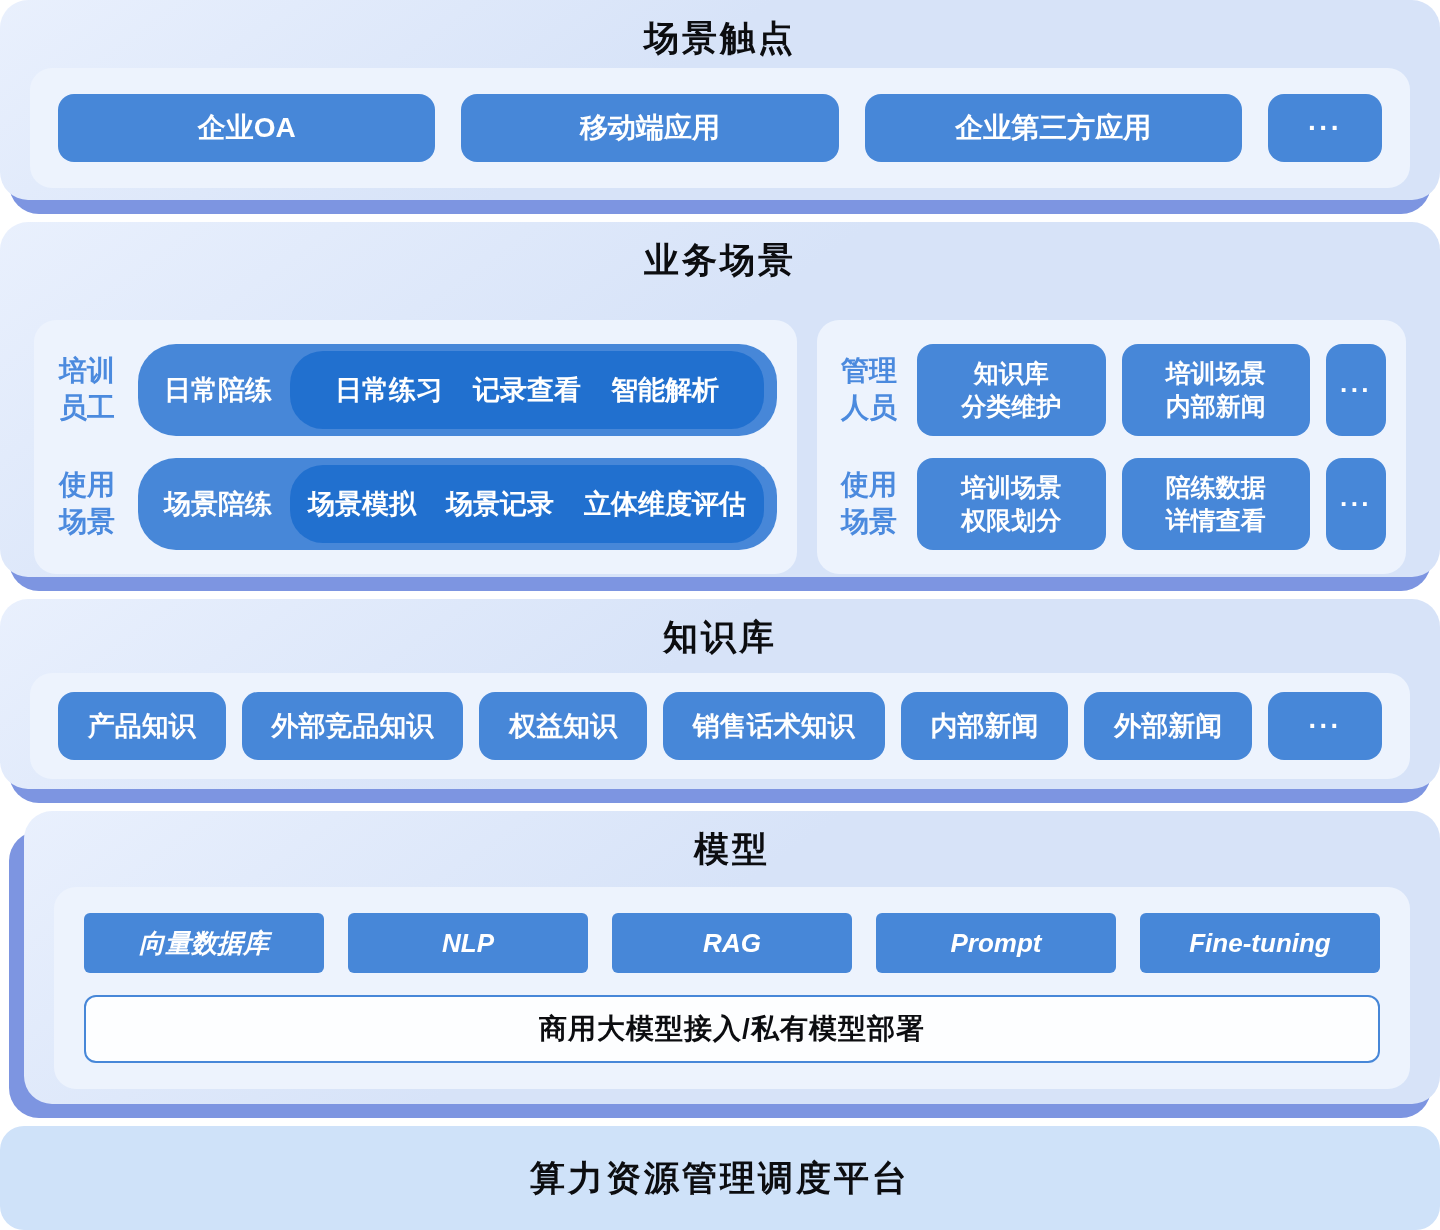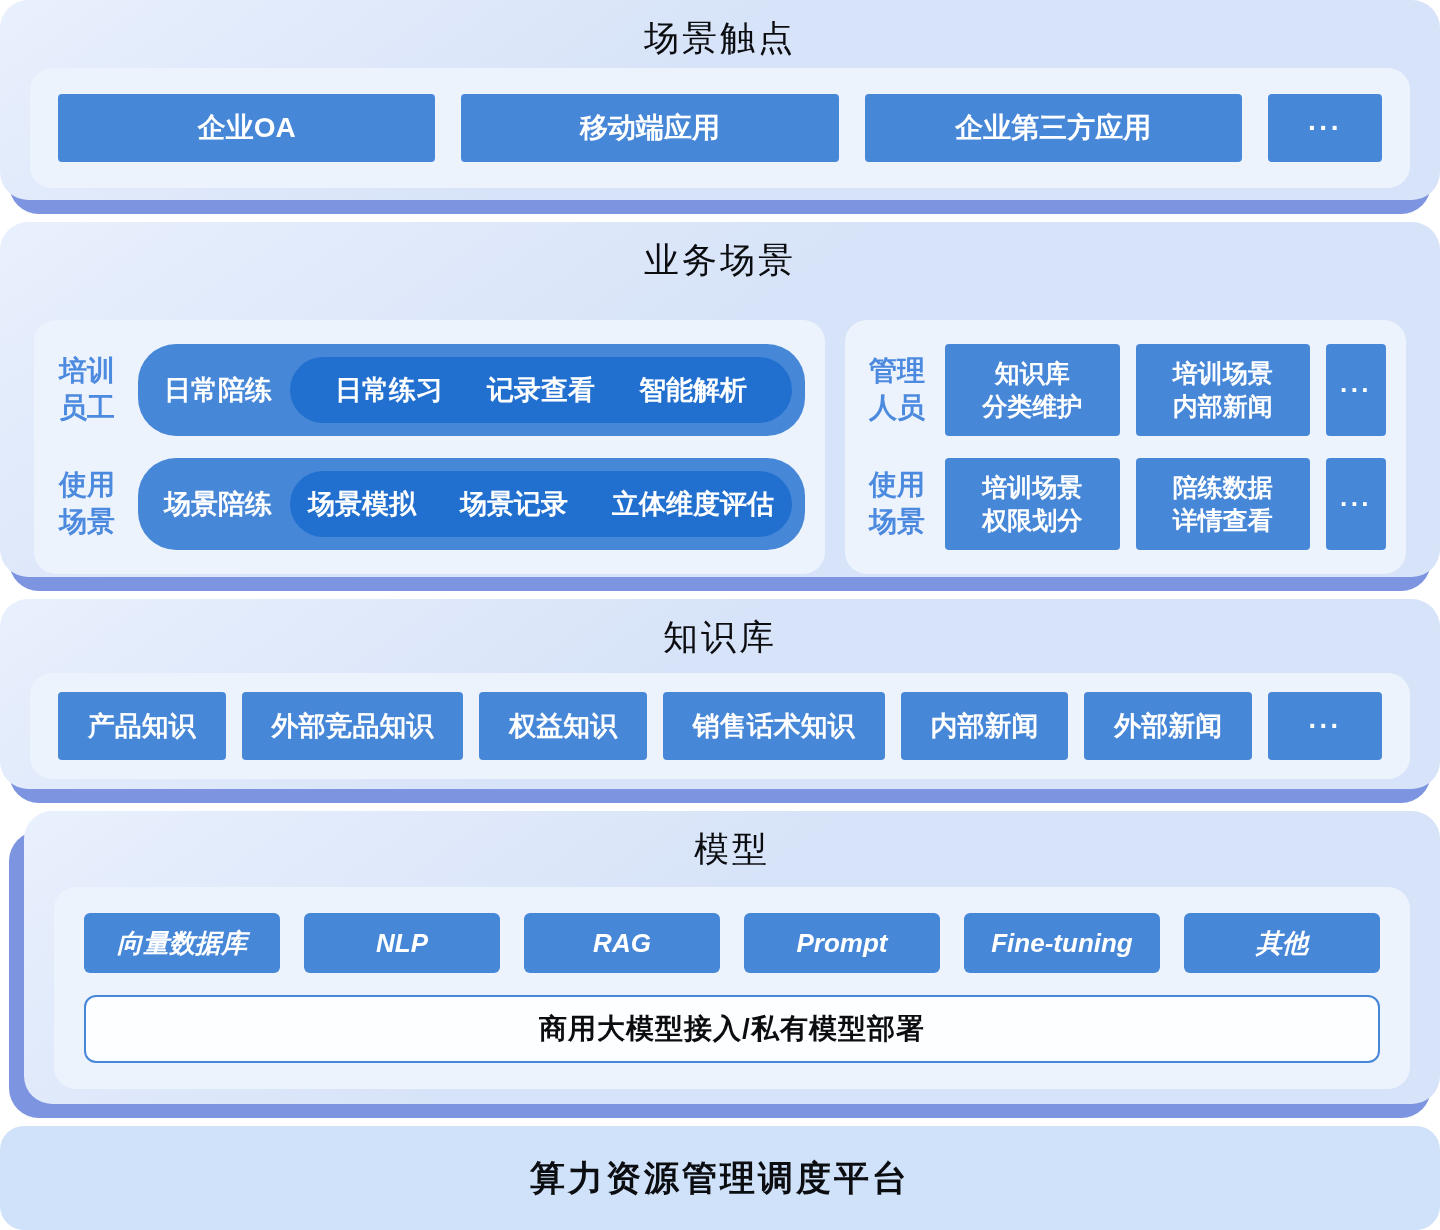--- a/index.html
+++ b/index.html
@@ -23,35 +23,35 @@
     background: linear-gradient(145deg, var(--layer-bg-light, #e9f0fd) 0%, var(--layer-bg, #d7e3f8) 45%, var(--layer-bg, #d7e3f8) 100%);
     border-radius: 28px;
   }
   .s1 { height: 200px; }
   .s2 { height: 355px; }
   .s3 { height: 190px; }
   .s4 { height: 293px; padding-left: 24px; }
 
   .layer-title {
     text-align: center; color: #0c0d10;
-    font-size: 35px; font-weight: 400; letter-spacing: 3px;
+    font-size: 35px; font-weight: 700; letter-spacing: 3px;
     padding-top: 18px; line-height: 40px;
   }
 
   .panel {
     background: var(--panel-bg, #edf3fd);
     border-radius: 22px;
   }
 
   
   .btn {
     background: var(--blue, #4787d8);
     color: #ffffff; font-weight: 700;
     display: flex; align-items: center; justify-content: center;
-    border-radius: 4px; white-space: nowrap;
+    border-radius: 16px; white-space: nowrap;
   }
 
   
   .tp-panel {
     margin: 10px 30px 0; padding: 26px 28px;
     display: flex; gap: 26px; align-items: center;
   }
   .tp-panel .btn { height: 68px; font-size: 28px; flex: 1 1 0; }
   .tp-panel .btn-more { flex: 0 0 114px; }
 
@@ -72,22 +72,22 @@
 
   .pill {
     background: var(--blue, #4787d8);
     height: 92px; border-radius: 38px;
     display: flex; align-items: center; gap: 18px;
     padding: 0 13px 0 26px; color: #fff;
   }
   .pill-label { font-size: 27px; font-weight: 700; white-space: nowrap; }
   .pill-inner {
     flex: 1; background: var(--blue-dark, #2170cf);
-    height: 66px; border-radius: 33px;
-    display: flex; align-items: center; justify-content: center; gap: 44px;
+    height: 78px; border-radius: 33px;
+    display: flex; align-items: center; justify-content: center; gap: 30px;
     font-size: 27px; font-weight: 700; padding: 12px 18px; white-space: nowrap;
   }
 
   .btn-2line { height: 92px; font-size: 25px; line-height: 1.32; text-align: center; white-space: normal; }
   .btn-2line span { display: block; }
   .btn-more-sm { height: 92px; font-size: 26px; }
   .dots { letter-spacing: 2px; }
 
   
   .kb-panel {
@@ -231,21 +231,20 @@
     <div class="layer-shadow"></div>
     <div class="layer-body">
       <h2 class="layer-title">模型</h2>
       <div class="panel model-panel">
         <div class="model-row">
           <div class="btn">向量数据库</div>
           <div class="btn">NLP</div>
           <div class="btn">RAG</div>
           <div class="btn">Prompt</div>
           <div class="btn">Fine-tuning</div>
-          <div class="btn">其他</div>
         </div>
         <div class="model-bar">商用大模型接入/私有模型部署</div>
       </div>
     </div>
   </section>
 
   <section class="band">算力资源管理调度平台</section>
 
 </div>
 

